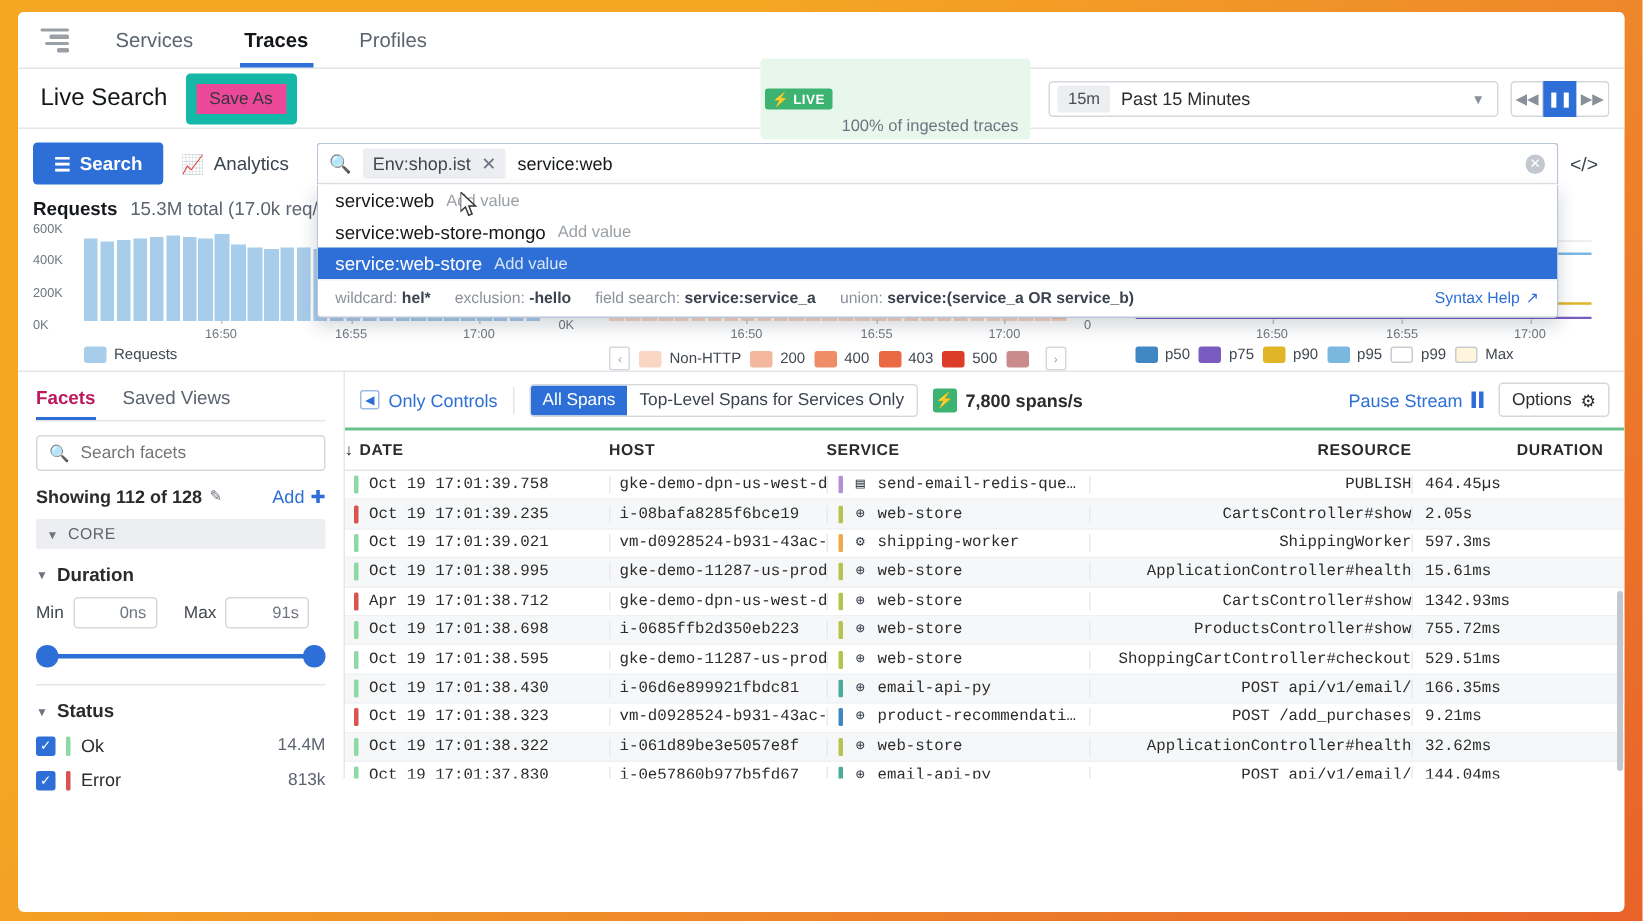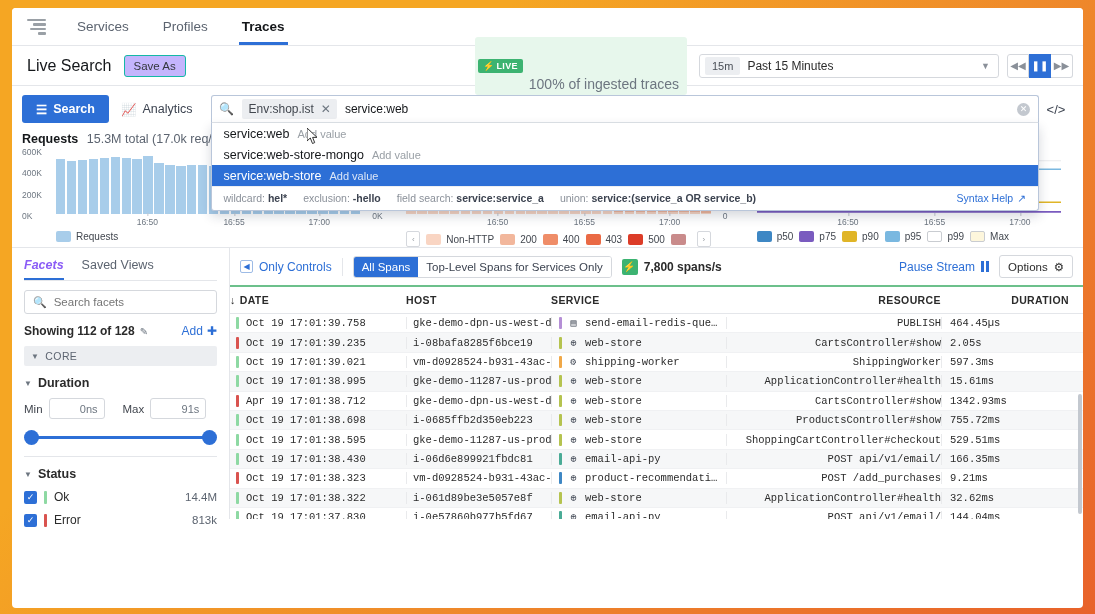--- a/index.html
+++ b/index.html
@@ -24,25 +24,25 @@
   .logo-glyph i:nth-child(2){ width:13px; }
   .logo-glyph i:nth-child(3){ width:16px; }
   .logo-glyph i:nth-child(4){ width:8px; }
   .nav-item { display:flex; align-items:center; padding:0 17px; font-size:13.5px; color:#5c6470; cursor:pointer; position:relative; }
   .nav-item.active { color:#14171a; font-weight:bold; }
   .nav-item.active::after { content:""; position:absolute; left:14px; right:14px; bottom:0; height:3px; background:#2d6fd6; }
 
   
   .subbar { height:40px; border-bottom:1px solid #e4e6ea; display:flex; align-items:center; padding:0 10px; background:#fff; }
   .page-title { font-size:16px; color:#14171a; margin-left:5px; margin-right:12px; }
-  .saveas { border:1px solid #14b8a6; background:#c4b5fd; border-radius:3px; font-size:11.5px; padding:4px 9px; color:#33373d; cursor:pointer; }
+  .saveas { border:7px solid #14b8a6; background:#ec4899; border-radius:3px; font-size:11.5px; padding:4px 9px; color:#33373d; cursor:pointer; }
   .spacer { flex:1; }
   .live-pill { display:flex; align-items:center; gap:6px; background:#e7f7ec; border-radius:3px; padding:3px 8px 3px 3px; margin-right:12px; }
   .live-tag { background:#3cb371; color:#fff; font-size:9px; font-weight:bold; letter-spacing:.3px; border-radius:2px; padding:2px 5px; display:flex; align-items:center; gap:2px; }
-  .live-txt { font-size:14px; color:#6d7680;margin-top:36px; }
+  .live-txt { font-size:11px; color:#6d7680;margin-top:36px; }
   .timebox { display:flex; align-items:center; border:1px solid #d5d8dd; border-radius:3px; height:24px; width:300px; background:#fff; }
   .tb-chip { background:#eceef1; color:#4a4f57; font-size:11px; padding:3px 7px; border-radius:2px; margin:0 7px 0 5px; }
   .tb-label { font-size:12px; color:#2b2b2b; flex:1; }
   .tb-caret { color:#8a9099; font-size:9px; padding-right:8px; }
   .tctrl { display:flex; margin-left:8px; }
   .tctrl button { width:22px; height:24px; border:1px solid #d5d8dd; background:#fff; color:#8a9099; font-size:10px; cursor:pointer; display:flex; align-items:center; justify-content:center; }
   .tctrl button:nth-child(1){ border-radius:3px 0 0 3px; }
   .tctrl button:nth-child(3){ border-radius:0 3px 3px 0; border-left:none; }
   .tctrl button.on { background:#2d6fd6; border-color:#2d6fd6; color:#fff; }
 
@@ -89,21 +89,21 @@
   .lg-item { display:flex; align-items:center; gap:5px; }
   .pager { width:14px; height:16px; border:1px solid #d5d8dd; border-radius:2px; color:#9aa0a6; font-size:8px; display:flex; align-items:center; justify-content:center; background:#fff; cursor:pointer; }
   .errbar { display:flex; flex-direction:column-reverse; justify-content:flex-start; height:100%; }
   .errbar i { display:block; width:100%; }
 
   
   .split { display:flex; height:272px; border-top:1px solid #e4e6ea; }
   .side { width:218px; border-right:1px solid #e4e6ea; padding:0 12px; }
   .side-tabs { display:flex; gap:18px; border-bottom:1px solid #e4e6ea; }
   .side-tab { font-size:12.5px; color:#5c6470; padding:10px 0 8px 0; cursor:pointer; position:relative; }
-  .side-tab.active { color:#8b5cf6; font-weight:bold;font-style:italic; }
+  .side-tab.active { color:#be185d; font-weight:bold; }
   .side-tab.active::after { content:""; position:absolute; left:0; right:0; bottom:0; height:2.5px; background:#2d6fd6; }
   .facet-search { display:flex; align-items:center; gap:7px; border:1px solid #d5d8dd; border-radius:3px; height:24px; padding:0 8px; margin-top:9px; }
   .facet-search input { border:none; outline:none; font-size:11.5px; color:#42474f; width:100%; font-family:inherit; background:transparent; }
   .showing { display:flex; align-items:center; margin-top:10px; font-size:12px; }
   .showing b { font-weight:bold; }
   .showing .pencil { color:#6d7680; margin-left:5px; font-size:10px; cursor:pointer; }
   .showing .add { margin-left:auto; color:#2d6fd6; display:flex; align-items:center; gap:4px; cursor:pointer; }
   .core-row { background:#eceef1; border-radius:2px; margin-top:8px; padding:4px 7px; font-size:10.5px; color:#5c6470; display:flex; gap:6px; align-items:center; letter-spacing:.4px; }
   .grp-title { display:flex; gap:6px; align-items:center; font-size:12.5px; font-weight:bold; margin-top:10px; }
   .chev { color:#6d7680; font-size:8px; }
@@ -158,25 +158,25 @@
       <span class="logo-glyph">
           <i></i>
           <i></i>
           <i></i>
           <i></i>
         </span>
     </div>
     <div class="nav-item">
         <span>Services</span>
       </div>
+    <div class="nav-item active">
+        <span>Traces</span>
+      </div>
     <div class="nav-item">
         <span>Profiles</span>
-      </div>
-    <div class="nav-item active">
-        <span>Traces</span>
       </div>
   </div>
 
   <div class="subbar">
     <div class="page-title">Live Search</div>
     <div class="saveas">Save As</div>
     <div class="spacer"></div>
     <div class="live-pill">
       <span class="live-tag">⚡<span>LIVE</span></span>
       <span class="live-txt">100% of ingested traces</span>

